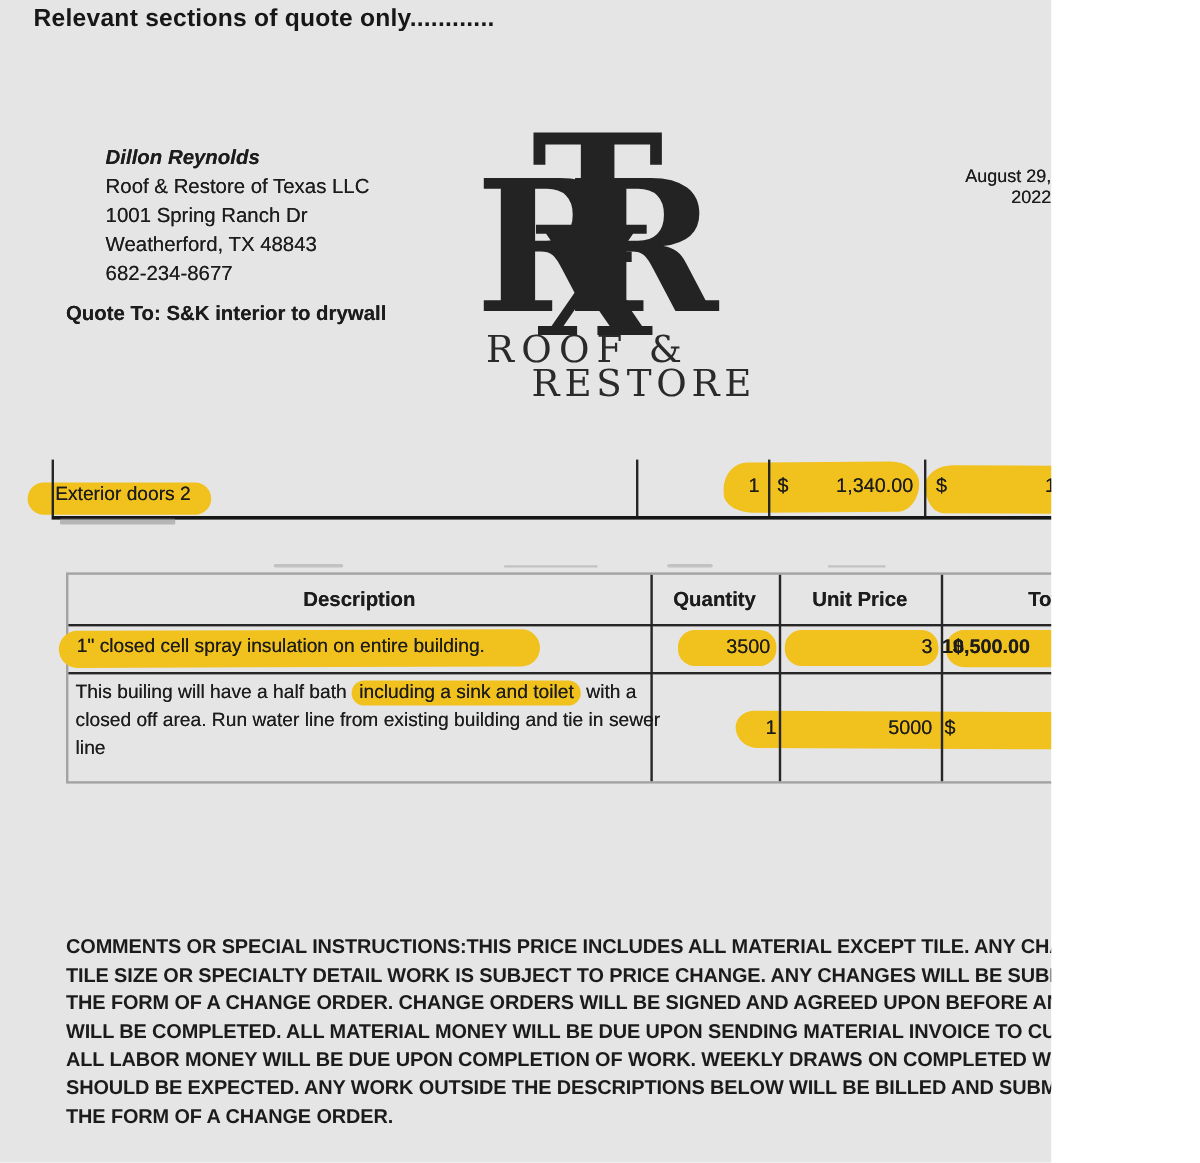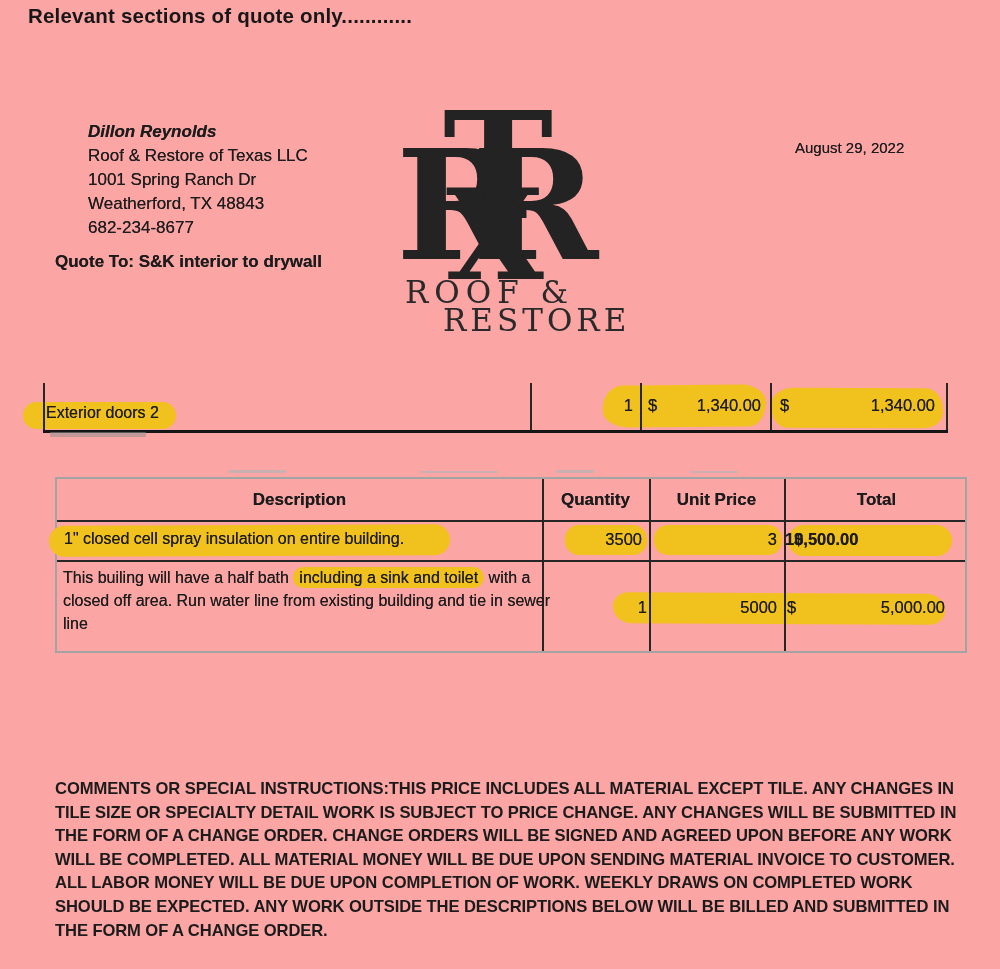--- a/index.html
+++ b/index.html
@@ -1,16 +1,16 @@
 <!DOCTYPE html>
 <html><head>
 <meta charset="utf-8">
 <style>
   html,body{margin:0;padding:0;background:#fff;}
-  .page{position:relative;width:1000px;height:969px;background:#fca5a5;overflow:hidden;
+  .page{position:relative;width:876px;height:969px;background:#e5e5e5;overflow:hidden;
         font-family:"Liberation Sans","DejaVu Sans",sans-serif;color:#1c1c1c;}
   .scan{text-shadow:0 0 .5px rgba(25,25,25,.85);}
 
   .note-title{position:absolute;left:28px;top:4px;font-size:20.5px;font-weight:600;color:#171717;letter-spacing:.2px;}
 
   .sender{position:absolute;left:55px;top:120px;font-size:17px;line-height:24px;margin-left:33px;}
   .sender-name{font-weight:bold;font-style:italic;}
   .quote-to{position:absolute;left:55px;top:252px;font-size:17px;font-weight:bold;}
   .date{position:absolute;left:795px;top:139px;font-size:15px;text-align:right;}
 

